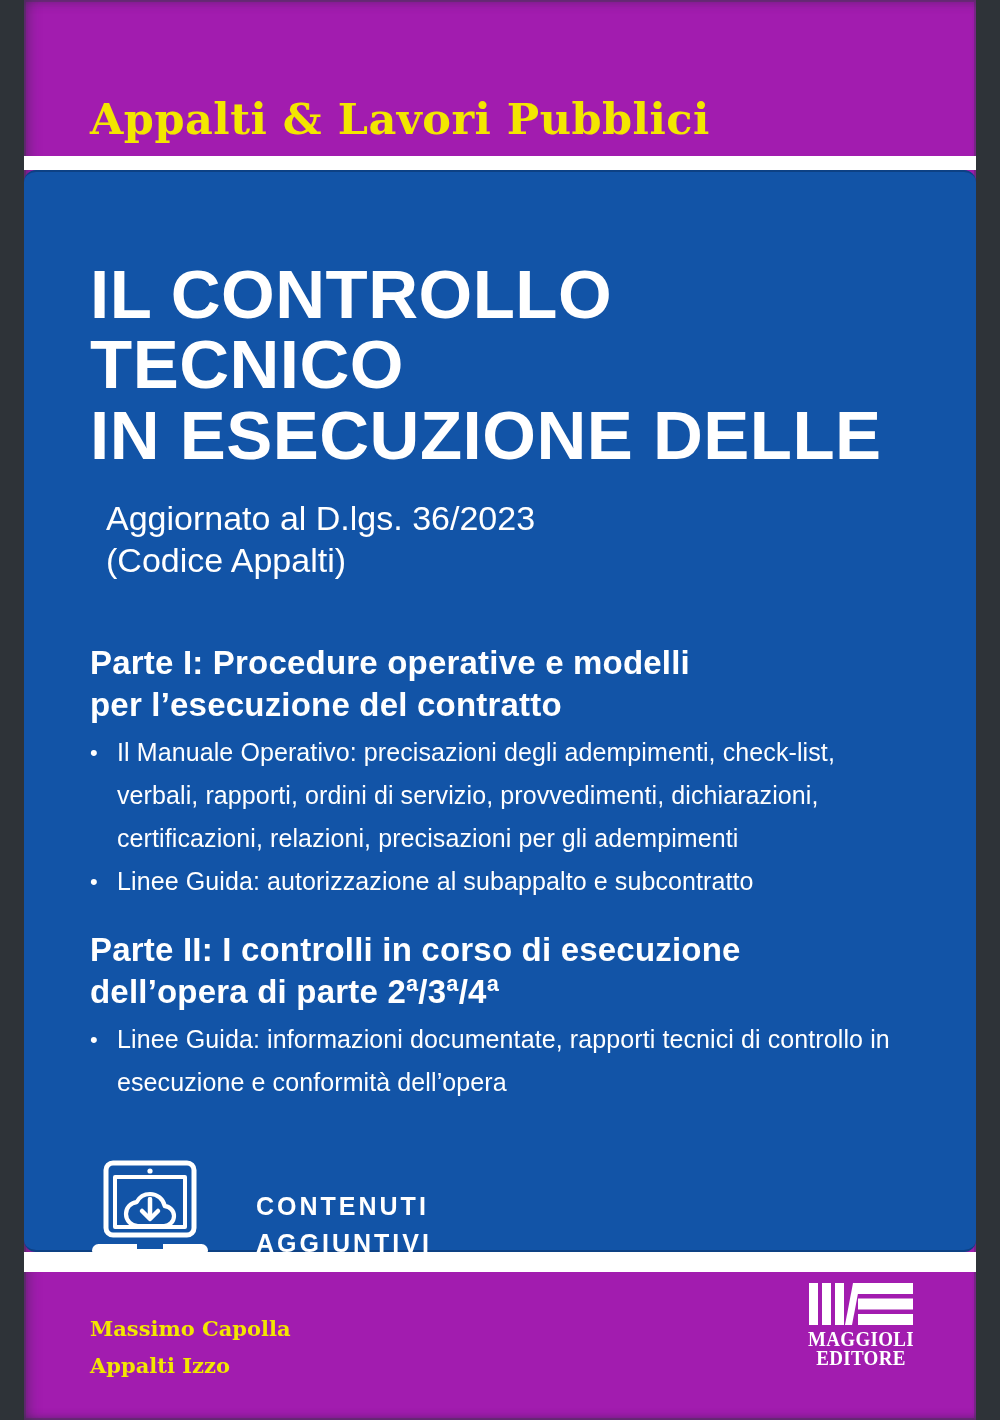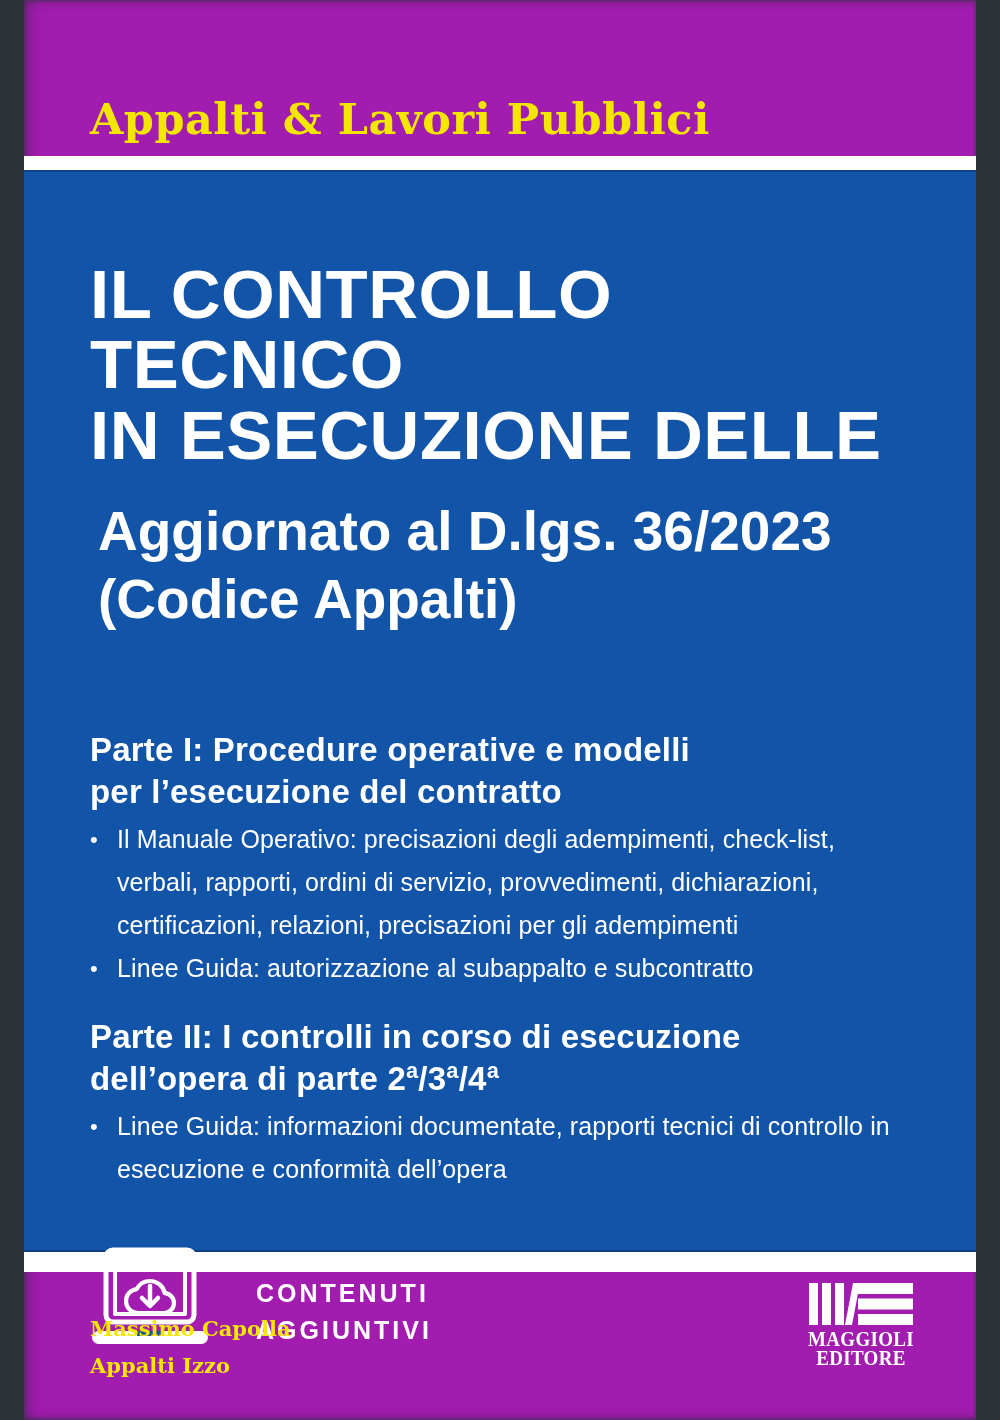--- a/index.html
+++ b/index.html
@@ -23,25 +23,25 @@
     font-size:43px;line-height:1;color:#f3e600;letter-spacing:.5px;
   }
   
   .divider-top{position:absolute;top:156px;left:0;right:0;height:14px;background:#ffffff;}
   .divider-bottom{position:absolute;top:1252px;left:0;right:0;height:20px;background:#ffffff;}
   
   .cover-body{
     position:absolute;top:170px;left:0;right:0;height:1082px;
     background:#1254a7;color:#ffffff;box-sizing:border-box;
     padding:88px 58px 0 66px;
-    border-top:2px solid #0d4184;border-bottom:2px solid #0d4184;
+    border-top:2px solid #0d4184;border-bottom:2px solid #0d4184;border-radius:12px;
   }
   .book-title{margin:0;font-weight:700;font-size:69px;line-height:1.02;letter-spacing:.5px;}
-  .book-subtitle{margin:27px 8px 0;font-weight:700;font-size:55px;line-height:1.23;}
-  .part{margin-top:96px;}
+  .book-subtitle{margin:27px 16px 0;font-weight:400;font-size:34px;line-height:1.23;}
+  .part{margin-top:60px;}
   .part + .part{margin-top:26px;}
   .part-heading{margin:0;font-weight:700;font-size:33px;line-height:42px;letter-spacing:.2px;}
   .bullet-list{list-style:none;margin:5px 0 0;padding:0;font-size:25px;line-height:43px;font-weight:400;letter-spacing:.1px;}
   .bullet-list li{display:flex;align-items:flex-start;}
   .bullet-dot{flex:none;width:27px;font-size:22px;}
   .bullet-text{flex:1;}
   
   .badge{margin-top:56px;display:flex;align-items:flex-end;gap:46px;}
   .badge-icon{width:120px;height:102px;flex:none;display:block;}
   .badge-text{font-weight:700;font-size:25px;line-height:37px;letter-spacing:3px;}

